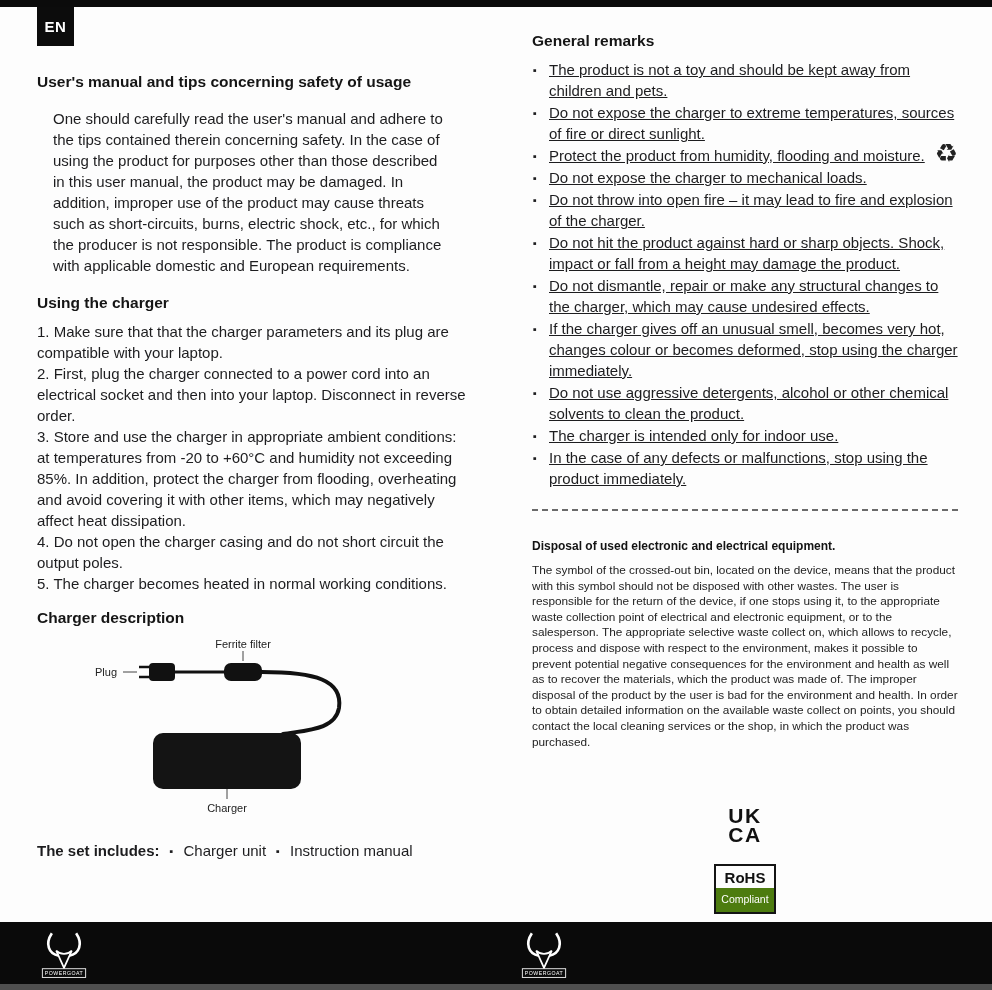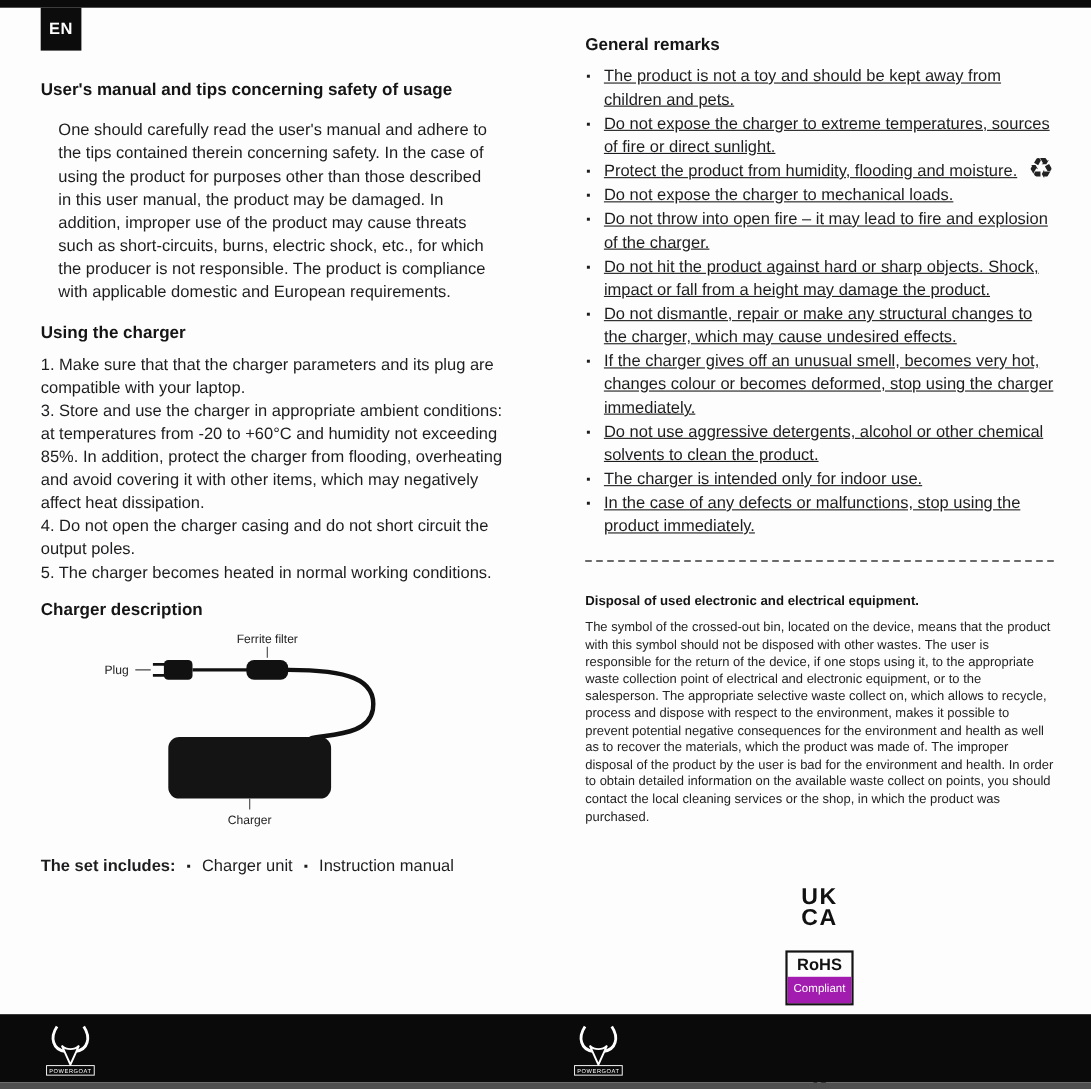--- a/index.html
+++ b/index.html
@@ -28,21 +28,21 @@
 
   .dashed-sep { border:0; border-top:2px dashed #6a6a6a; height:0; margin:20px 0 15px; }
 
   .disposal-h { font-size:12px; font-weight:bold; margin-bottom:6px; color:#141414;margin-top:25px; }
   .disposal-body { font-size:11.8px; line-height:15.6px; color:#222; }
 
   .marks { display:flex; align-items:center; justify-content:flex-end; gap:20px; margin-top:56px;flex-direction:column; }
   .ukca { font-weight:bold; font-size:21px; line-height:19px; letter-spacing:1.5px; color:#111; }
   .rohs { border:2px solid #141414; text-align:center; min-width:62px; }
   .rohs-title { font-weight:bold; font-size:15px; padding:1px 6px 0; color:#111; }
-  .rohs-sub { background:#a21caf; color:#fff; font-size:10.5px; padding:1px 4px 2px; }
+  .rohs-sub { background:#4d7c0f; color:#fff; font-size:10.5px; padding:1px 4px 2px; }
   .ce { font-size:40px; font-weight:600; letter-spacing:3px; color:#111; }
   .recycle-mark { font-size:30px; line-height:1; color:#111; }
 
   .diagram { display:block; margin:4px 0 0 56px; }
 
   .set-row { margin-top:24px; font-size:15px; }
   .set-label { font-weight:bold; }
   .set-item { position:relative; display:inline-block; margin-left:10px; padding-left:14px; }
   .set-item::before { content:"▪"; position:absolute; left:0; top:1px; font-size:11px; }
 
@@ -59,20 +59,21 @@
 
   <div class="top-bar"></div>
   <div class="lang-badge">EN</div>
 
   <div class="col col-left">
     <h2 class="sec">User's manual and tips concerning safety of usage</h2>
     <p class="para">One should carefully read the user's manual and adhere to the tips contained therein concerning safety. In the case of using the product for purposes other than those described in this user manual, the product may be damaged. In addition, improper use of the product may cause threats such as short-circuits, burns, electric shock, etc., for which the producer is not responsible. The product is compliance with applicable domestic and European requirements.</p>
 
     <h2 class="sec">Using the charger</h2>
     <p class="num-item">1. Make sure that that the charger parameters and its plug are compatible with your laptop.</p>
+    <p class="num-item">2. First, plug the charger connected to a power cord into an electrical socket and then into your laptop. Disconnect in reverse order.</p>
     <p class="num-item">3. Store and use the charger in appropriate ambient conditions: at temperatures from -20 to +60°C and humidity not exceeding 85%. In addition, protect the charger from flooding, overheating and avoid covering it with other items, which may negatively affect heat dissipation.</p>
     <p class="num-item">4. Do not open the charger casing and do not short circuit the output poles.</p>
     <p class="num-item">5. The charger becomes heated in normal working conditions.</p>
 
     <h2 class="sec">Charger description</h2>
 
     <svg class="diagram" width="300" height="180" viewBox="0 0 300 180">
       <text x="150" y="12" text-anchor="middle" font-size="11" fill="#222">Ferrite filter</text>
       <line x1="150" y1="15" x2="150" y2="25" stroke="#444" stroke-width="1"></line>
 

